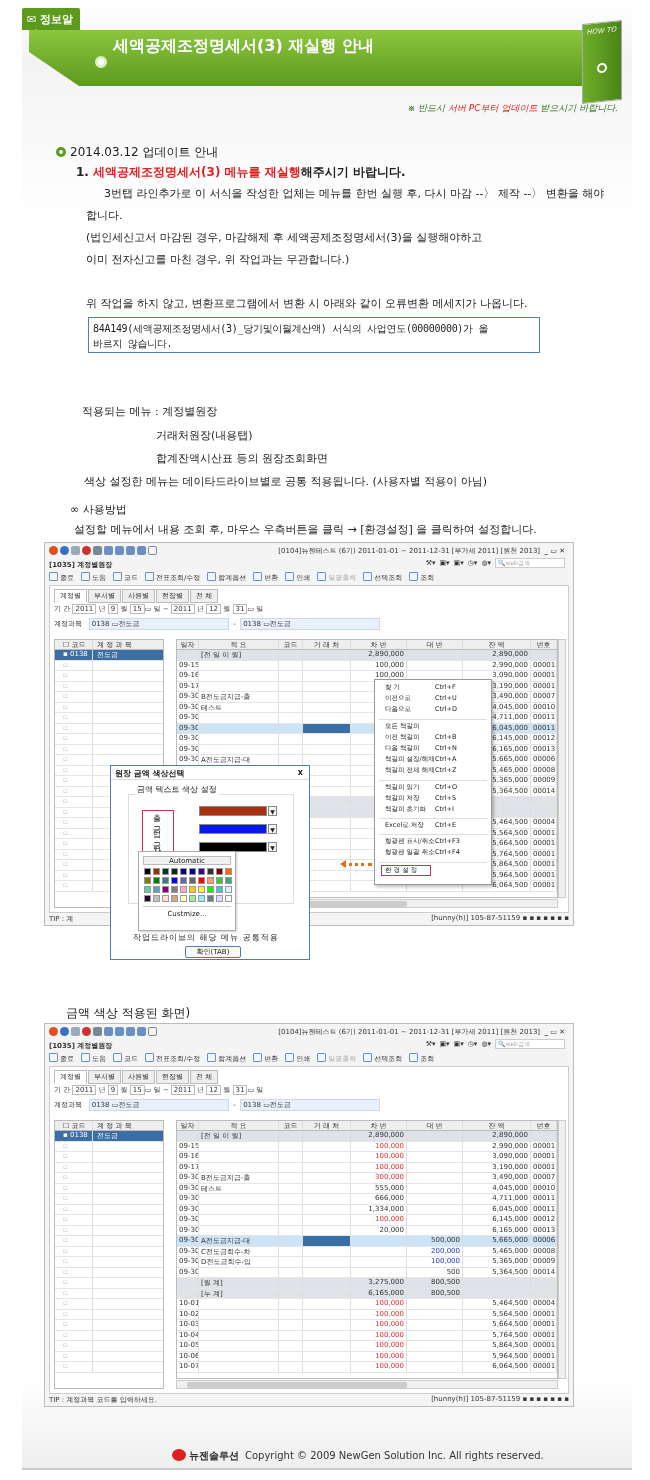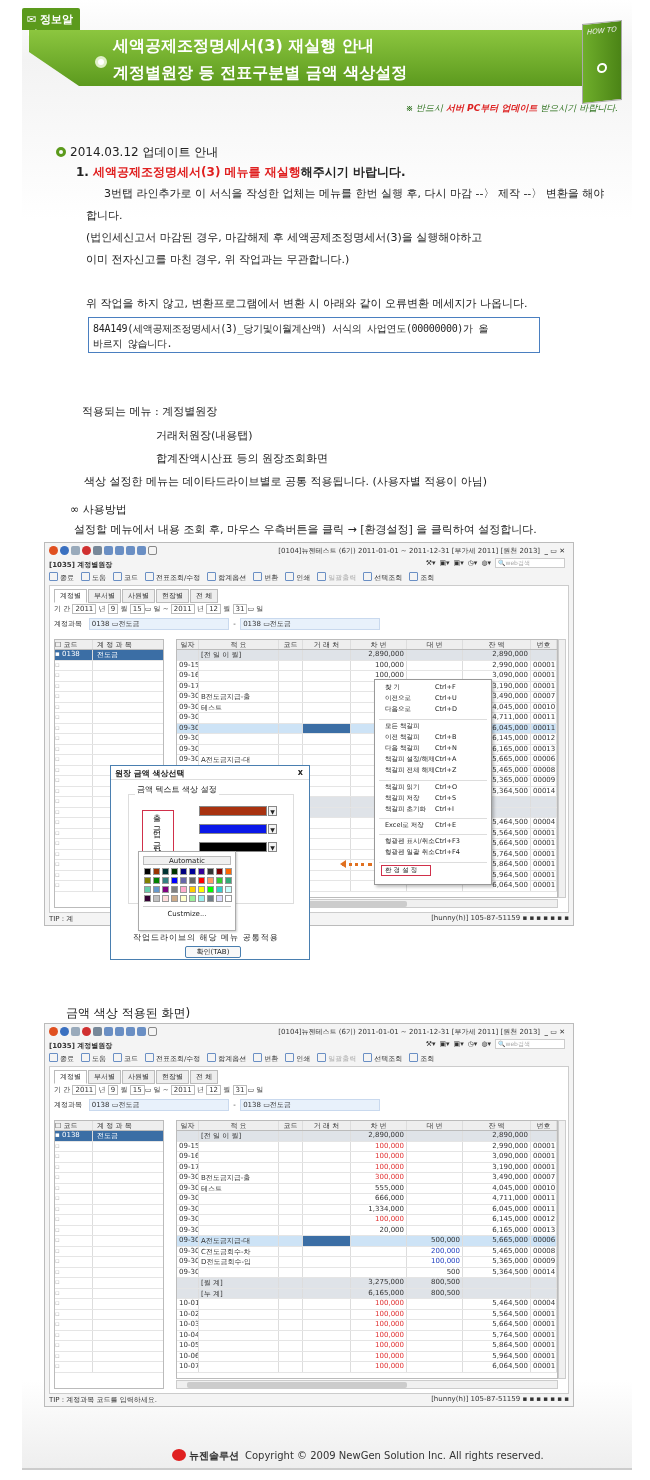--- a/index.html
+++ b/index.html
@@ -7,21 +7,21 @@
 .page{position:absolute;left:22px;top:0;width:610px;height:1470px;background:linear-gradient(#fff 0,#f3f3f3 60px,#fff 220px,#fff 1380px,#eee 1470px);border-bottom:2px solid #ccc}
 .tagbox{position:absolute;left:0;top:8px;width:58px;height:22px;background:#5b9a1c;color:#fff;font-size:11px;font-weight:bold;padding:4px 5px;border-radius:2px 2px 0 0}
 .banner{position:absolute;left:7px;top:30px;width:590px;height:56px;background:linear-gradient(#8cc63f,#5c9a1e);clip-path:polygon(0 0,100% 0,100% 100%,50px 100%,0 22px)}
 .banner .dot{position:absolute;left:66px;top:26px;width:12px;height:12px;border-radius:50%;background:#fff;border:3px solid #dfefc8}
 .banner .t1,.banner .t2{position:absolute;left:84px;color:#fff;font-size:16px;font-weight:bold;white-space:nowrap}
 .banner .t1{top:6px}.banner .t2{top:33px}
 .howto{position:absolute;left:560px;top:22px;width:40px;height:80px;background:linear-gradient(90deg,#6fae2b,#4b8416);border:1px solid #aaa;transform:skewY(-6deg)}
 .howto span{position:absolute;top:4px;left:4px;font-size:7px;color:#eee;font-style:italic}
 .howto .key{position:absolute;left:14px;top:40px;width:10px;height:10px;border:2px solid #fff;border-radius:50%}
 .notice{position:absolute;right:14px;top:102px;font-size:9px;font-style:italic;color:#2a6f1a}
-.notice b{color:#d22;font-weight:bold}
+.notice b{color:#d22;font-weight:normal}
 .sec{position:absolute;font-size:11px;color:#222;white-space:nowrap}
 .bullet{display:inline-block;width:10px;height:10px;border-radius:50%;border:3px solid #5b9a1c;vertical-align:-1px;margin-right:4px}
 .red{color:#e02020;font-weight:bold}
 .bold{font-weight:bold}
 .errbox{position:absolute;left:88px;top:317px;width:452px;height:36px;border:1px solid #4a7fc0;font-size:10px;padding:3px 4px;line-height:15px;font-family:"DejaVu Sans Mono",monospace;letter-spacing:-0.3px}
 
 .win{position:absolute;left:44px;width:530px;height:384px;background:#f4f4f4;border:1px solid #bbb;font-size:7px;color:#333}
 .win .tb{position:absolute;left:4px;top:3px;display:flex;gap:2px}
 .ic{width:9px;height:9px;border-radius:2px;display:inline-block}
 .win .ttl{position:absolute;right:8px;top:3px;font-size:7px;white-space:nowrap}
@@ -35,21 +35,21 @@
 .tabs{position:absolute;left:4px;top:3px;display:flex}
 .tabs span{border:1px solid #bbb;padding:1px 5px;background:#eee;margin-right:1px}
 .tabs span.on{background:#fff;border-bottom-color:#fff}
 .frow{position:absolute;left:4px;white-space:nowrap}
 .fin{display:inline-block;border:1px solid #bbb;padding:0 2px;background:#fff}
 .fblue{display:inline-block;background:#e8f1fb;border:1px solid #c9d9ee;padding:0 2px}
 .lgrid{position:absolute;left:4px;top:53px;width:110px;bottom:4px;border:1px solid #bbb}
 .lhdr{height:10px;background:#eee;border-bottom:1px solid #bbb;display:flex}
 .lrow{height:10.5px;border-bottom:1px solid #e5e5e5;display:flex}
 .lrow.sel{background:#3b6ea5;color:#fff}
-.lc1{width:38px;border-right:1px solid #ddd;padding-left:0}
+.lc1{width:38px;border-right:1px solid #ddd;padding-left:8px}
 .lc2{flex:1;padding-left:4px}
 .rgrid{position:absolute;left:126px;top:53px;right:10px;bottom:14px;border:1px solid #bbb;overflow:hidden}
 .rrow{display:flex;height:10.5px;border-bottom:1px solid #e5e5e5;white-space:nowrap}
 .rrow.hdr{background:#eee;height:10px;border-bottom:1px solid #bbb}
 .rrow.sum{background:#dfe3e8}
 .rrow.sel{background:#cde3f6}
 .rrow div{border-right:1px solid #ddd;padding:0 2px;overflow:hidden}
 .c0{width:22px}.c1{width:80px}.c2{width:24px}.c3{width:48px}.c4{width:56px;text-align:right}.c5{width:56px;text-align:right}.c6{width:68px;text-align:right}.c7{width:26px}
 .hdr div{text-align:center}
 .cr{color:#e03030}.cb{color:#2040c0}
@@ -89,21 +89,20 @@
 </head>
 <body>
 
 <div class="page">
   <div class="tagbox">
     <span>✉ </span><span>정보알림</span>
   </div>
   <div class="banner">
     <span class="dot"></span>
     <div class="t1">세액공제조정명세서(3) 재실행 안내</div>
-    <div class="t2">계정별원장 등 전표구분별 금액 색상설정</div>
   </div>
   <div class="howto">
       <span>HOW TO</span>
       <i class="key"></i>
     </div>
   <div class="notice"><span>※ 반드시 </span><b>서버 PC부터 업데이트</b><span> 받으시기 바랍니다.</span></div>
 
   <div class="sec" style="left:34px;top:144px;font-size:12px"><span class="bullet"></span><span>2014.03.12 업데이트 안내</span></div>
   <div class="sec bold" style="left:54px;top:164px;font-size:12px"><span>1. </span><span class="red">세액공제조정명세서(3) 메뉴를 재실행</span><span>해주시기 바랍니다.</span></div>
   <div class="sec" style="left:82px;top:186px">3번탭 라인추가로 이 서식을 작성한 업체는 메뉴를 한번 실행 후, 다시 마감 --〉 제작 --〉 변환을 해야</div>

